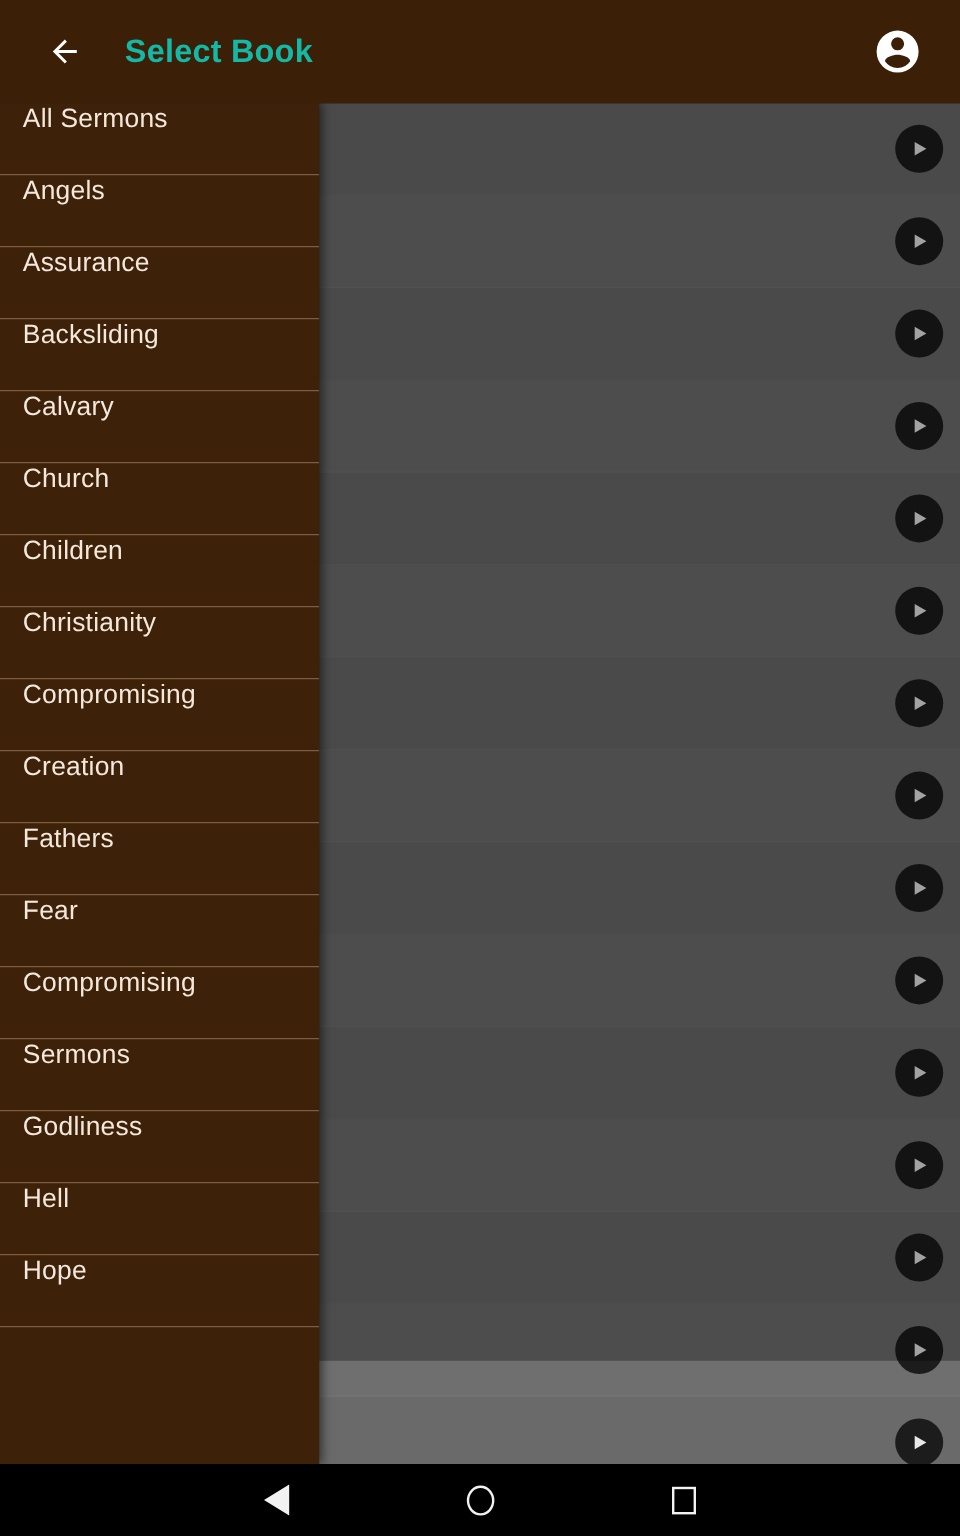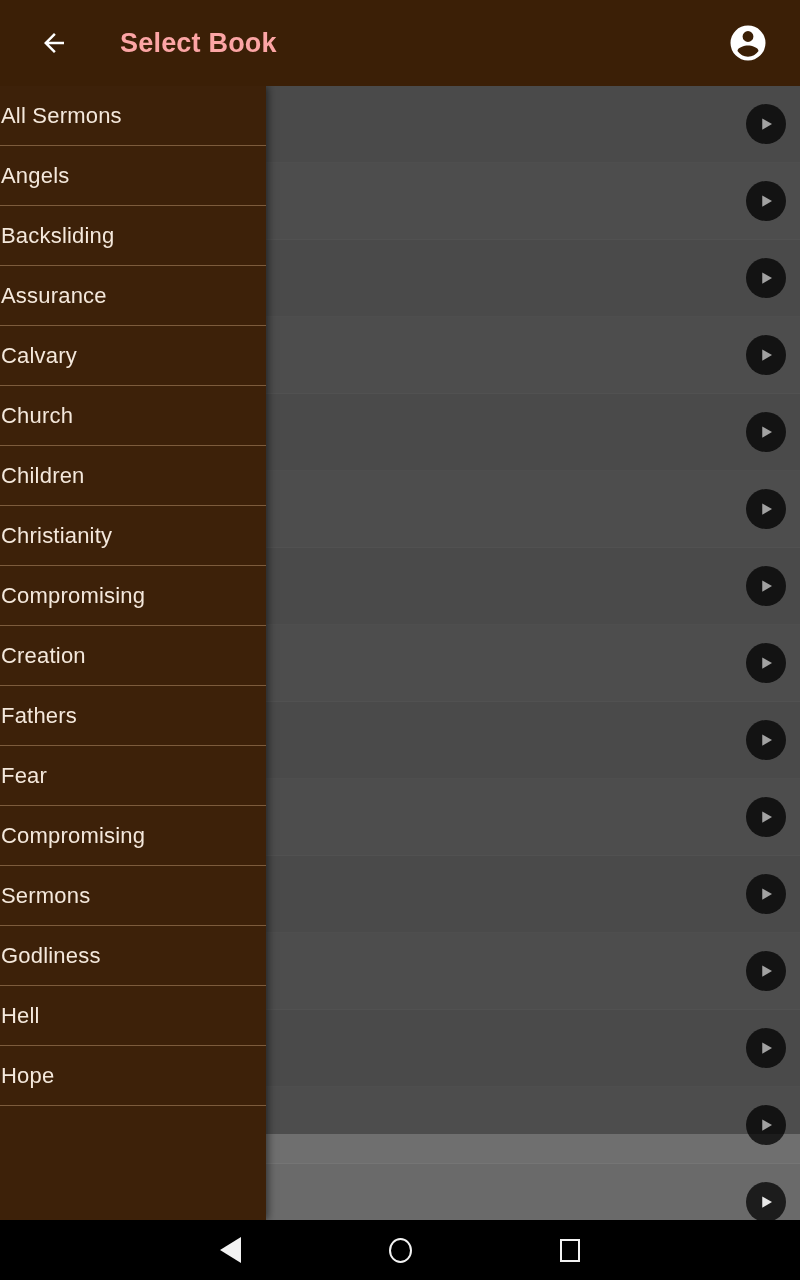--- a/index.html
+++ b/index.html
@@ -23,25 +23,25 @@
     display:flex; align-items:center;
     z-index:30;
   }
   .back-btn {
     width:56px; height:56px;
     margin-left:26px;
     display:flex; align-items:center; justify-content:center;
     cursor:pointer;
   }
   .appbar-title {
-    color:#fca5a5;
+    color:#14b8a6;
     font-size:27px;
     font-weight:bold;
     letter-spacing:0.2px;
-    margin-left:38px;
+    margin-left:22px;
     white-space:nowrap;
   }
   .appbar-spacer { flex:1 1 auto; }
   .account-btn {
     width:56px; height:56px;
     margin-right:24px;
     display:flex; align-items:center; justify-content:center;
     cursor:pointer;
   }
 
@@ -96,22 +96,22 @@
   .drawer {
     position:absolute; left:0; top:86px;
     width:266px; height:1134px;
     background:#3d2109;
     z-index:20;
     overflow:hidden;
     box-shadow:2px 0 8px rgba(0,0,0,0.55);
   }
   .drawer-item {
     height:60px;
-    display:flex; align-items:center;
-    padding-left:1px;
+    display:flex; align-items:flex-start;
+    padding-left:19px;
     border-bottom:1px solid rgba(214,174,134,0.42);
     cursor:pointer;
   }
   .drawer-item .label {
     color:#f4e8dc;
     font-size:22px;
     letter-spacing:0.2px;
     white-space:nowrap;
   }
 
@@ -292,24 +292,24 @@
 
   <div class="drawer">
     <div id="drawer-items">
         <div class="drawer-item">
           <span class="label">All Sermons</span>
         </div>
         <div class="drawer-item">
           <span class="label">Angels</span>
         </div>
         <div class="drawer-item">
+          <span class="label">Assurance</span>
+        </div>
+        <div class="drawer-item">
           <span class="label">Backsliding</span>
-        </div>
-        <div class="drawer-item">
-          <span class="label">Assurance</span>
         </div>
         <div class="drawer-item">
           <span class="label">Calvary</span>
         </div>
         <div class="drawer-item">
           <span class="label">Church</span>
         </div>
         <div class="drawer-item">
           <span class="label">Children</span>
         </div>

